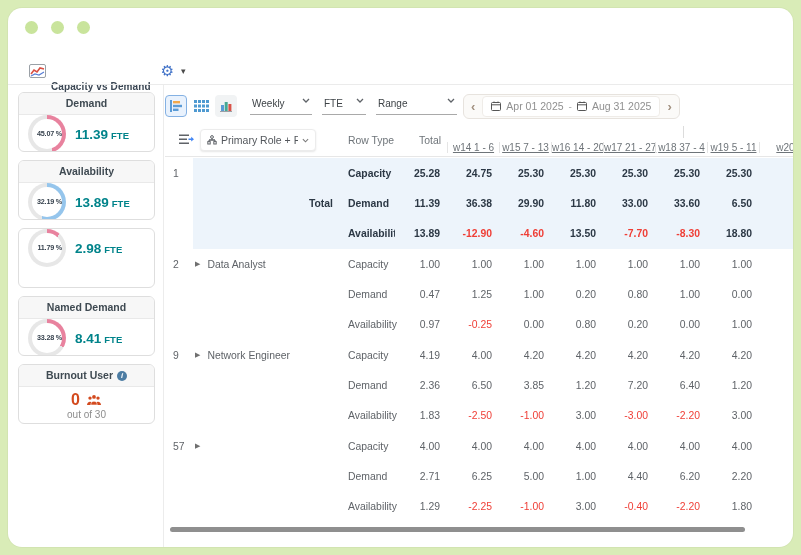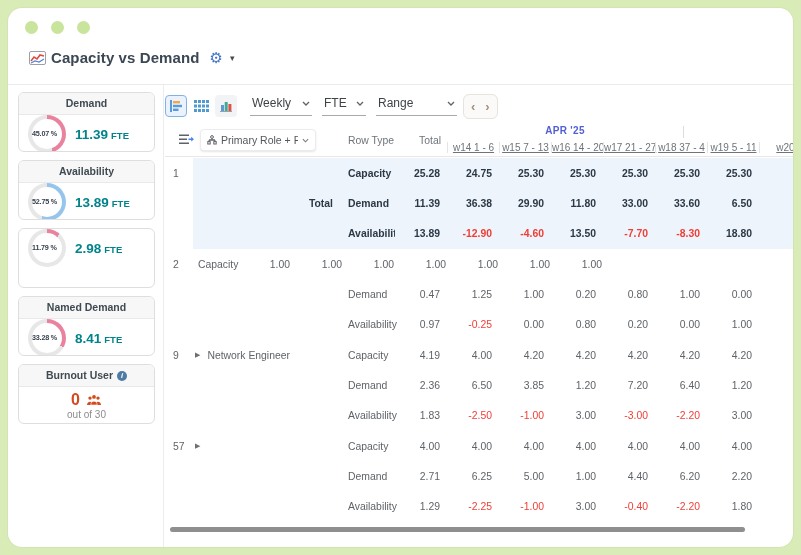--- a/index.html
+++ b/index.html
@@ -12,56 +12,56 @@
   #panel{
     position:absolute;left:8px;top:8px;width:785px;height:539px;
     background:#ffffff;border-radius:14px;overflow:hidden;
     box-shadow:0 0 0 1px rgba(0,0,0,0.03);
   }
   
   .dots{position:absolute;left:17px;top:13px;display:flex;gap:13px;}
   .dot{width:13px;height:13px;border-radius:50%;background:#c9e49c;}
   
   .titlebar{position:absolute;left:21px;top:41px;display:flex;align-items:center;gap:5px;}
-  .title-text{font-size:15px;font-weight:700;color:#3b4754;letter-spacing:0.1px;}
+  .title-text{font-size:10px;font-weight:700;color:#3b4754;letter-spacing:0.1px;margin-top:32px;}
   .gear{font-size:15px;color:#4273c8;margin-left:5px;line-height:1;}
   .caret{font-size:9px;color:#4a4a4a;margin-left:2px;}
   .hdivider{position:absolute;left:0;top:76px;width:785px;height:1px;background:#ebebeb;}
   .vdivider{position:absolute;left:155px;top:77px;width:1px;bottom:0;background:#ececec;}
 
   
   #sidebar{position:absolute;left:10px;top:84px;width:137px;display:flex;flex-direction:column;gap:8px;}
   .card{background:#fff;border:1px solid #ddditt;}
   .card{border:1px solid #dedede;border-radius:6px;overflow:hidden;height:60px;box-sizing:border-box;}
   .card-hd{height:21px;line-height:21px;text-align:center;font-size:10.5px;font-weight:700;color:#3f4a52;
     background:#f7f7f7;border-bottom:1px solid #e9e9e9;display:flex;align-items:center;justify-content:center;gap:4px;}
   .card-bd{display:flex;align-items:center;gap:9px;padding:0 0 0 9px;height:38px;}
   .donut{position:relative;width:38px;height:38px;border-radius:50%;flex:0 0 auto;margin-top:-1px;}
   .donut-in{position:absolute;left:4px;top:4px;right:4px;bottom:4px;background:#fff;border-radius:50%;
-    display:flex;align-items:center;justify-content:flex-start;}
+    display:flex;align-items:center;justify-content:flex-end;}
   .donut-txt{font-size:7.2px;font-weight:700;color:#37424e;letter-spacing:-0.2px;white-space:nowrap;}
   .fte{display:flex;align-items:baseline;gap:3px;}
   .fte-val{font-size:13.5px;font-weight:700;color:#00838a;}
   .fte-unit{font-size:9.5px;font-weight:700;color:#00838a;}
   .info-i{width:10px;height:10px;border-radius:50%;background:#4c7ca3;color:#fff;font-size:7.5px;font-weight:700;
     display:inline-flex;align-items:center;justify-content:center;font-style:italic;}
   .burn-bd{display:flex;flex-direction:column;align-items:center;justify-content:center;height:38px;gap:1px;}
   .burn-row{display:flex;align-items:center;gap:6px;}
   .burn-count{font-size:16px;font-weight:800;color:#d34a1e;line-height:1;}
   .burn-caption{font-size:10px;color:#8d8d8d;}
 
   
   #main{position:absolute;left:157px;top:77px;width:628px;bottom:0;overflow:hidden;}
   
   .toolbar{position:absolute;left:0;top:5px;height:32px;width:628px;display:flex;align-items:center;}
   .viewbtn{width:22px;height:22px;border-radius:4px;display:flex;align-items:center;justify-content:center;
     border:1px solid transparent;box-sizing:border-box;margin-right:3px;}
   .viewbtn.sel{border:1.5px solid #84b1e3;background:#e9f2fd;}
-  .dd{display:flex;align-items:center;justify-content:space-between;border-bottom:1px solid #a9a9a9;
-    padding:0 2px 5px 2px;font-size:12px;color:#3e4347;box-sizing:border-box;}
+  .dd{display:flex;justify-content:space-between;border-bottom:1px solid #a9a9a9;
+    padding:0 2px 5px 2px;font-size:10px;color:#3e4347;box-sizing:border-box;}
   .dd-weekly{width:62px;margin-left:10px;}
   .dd-fte{width:44px;margin-left:10px;}
   .dd-range{width:81px;margin-left:10px;}
   .daterange{margin-left:6px;height:25px;background:#fbfaf8;border:1px solid #e7e3de;border-radius:6px;
     display:flex;align-items:center;padding:0 4px;gap:4px;box-sizing:border-box;}
   .dr-nav{font-size:13px;color:#a1907f;padding:0 3px;line-height:1;font-weight:700;}
   .dr-field{background:#fff;border:1px solid #efece8;border-radius:4px;height:19px;display:flex;align-items:center;
     gap:5px;padding:0 8px;}
   .dr-date{font-size:10.5px;color:#909090;}
   .dr-sep{font-size:10px;color:#b0b0b0;}
@@ -146,21 +146,21 @@
               <span class="fte-val">11.39</span>
               <span class="fte-unit">FTE</span>
             </div>
           </div>
         </div>
         <div class="card">
           <div class="card-hd">Availability</div>
           <div class="card-bd">
             <div class="donut" style="background: conic-gradient(rgb(149, 197, 236) 54.93%, rgb(231, 231, 231) 0deg);">
               <div class="donut-in">
-                <span class="donut-txt">52.75 %</span>
+                <span class="donut-txt">32.19 %</span>
               </div>
             </div>
             <div class="fte">
               <span class="fte-val">13.89</span>
               <span class="fte-unit">FTE</span>
             </div>
           </div>
         </div>
         <div class="card">
           <div class="card-bd">
@@ -267,20 +267,41 @@
       </div>
       <div class="dd dd-range">
         <span>Range</span>
         <svg width="8" height="5" viewBox="0 0 8 5">
             <polyline points="1,1 4,4 7,1" fill="none" stroke="#5f6368" stroke-width="1.3"></polyline>
           </svg>
       </div>
 
       <div class="daterange">
         <span class="dr-nav">‹</span>
+        <div class="dr-field">
+          <span>
+            <svg width="10" height="10" viewBox="0 0 10 10">
+                <rect x="0.5" y="1.5" width="9" height="8" rx="1" fill="none" stroke="#555" stroke-width="1"></rect>
+                <line x1="0.5" y1="3.8" x2="9.5" y2="3.8" stroke="#555" stroke-width="1"></line>
+                <line x1="3" y1="0.5" x2="3" y2="2" stroke="#555" stroke-width="1"></line>
+                <line x1="7" y1="0.5" x2="7" y2="2" stroke="#555" stroke-width="1"></line>
+              </svg>
+          </span>
+          <span class="dr-date">Apr 01 2025</span>
+          <span class="dr-sep">-</span>
+          <span>
+            <svg width="10" height="10" viewBox="0 0 10 10">
+                <rect x="0.5" y="1.5" width="9" height="8" rx="1" fill="none" stroke="#555" stroke-width="1"></rect>
+                <line x1="0.5" y1="3.8" x2="9.5" y2="3.8" stroke="#555" stroke-width="1"></line>
+                <line x1="3" y1="0.5" x2="3" y2="2" stroke="#555" stroke-width="1"></line>
+                <line x1="7" y1="0.5" x2="7" y2="2" stroke="#555" stroke-width="1"></line>
+              </svg>
+          </span>
+          <span class="dr-date">Aug 31 2025</span>
+        </div>
         <span class="dr-nav">›</span>
       </div>
     </div>
 
     <div class="thead">
       <span class="filter-ic">
         <svg width="16" height="13" viewBox="0 0 16 13">
           <line x1="1" y1="2.2" x2="11" y2="2.2" stroke="#5f6368" stroke-width="1.5"></line>
           <line x1="1" y1="6.2" x2="9" y2="6.2" stroke="#5f6368" stroke-width="1.5"></line>
           <line x1="1" y1="10.2" x2="11" y2="10.2" stroke="#5f6368" stroke-width="1.5"></line>
@@ -301,21 +322,20 @@
               <rect x="6.8" y="6.6" width="2.4" height="2.4"></rect>
           </svg>
         </span>
         <span class="pill-label">Primary Role + Resource...</span>
         <svg width="7" height="5" viewBox="0 0 8 5">
             <polyline points="1,1 4,4 7,1" fill="none" stroke="#7a7a7a" stroke-width="1.2"></polyline>
           </svg>
       </div>
       <div class="hl-rowtype">Row Type</div>
       <div class="hl-total">Total</div>
-      <div class="month-label">APR '25</div>
       <div class="month-sep"></div>
       <div class="weekrow">
           <div class="whc">w14 1 - 6</div>
           <div class="whc">w15 7 - 13</div>
           <div class="whc">w16 14 - 20</div>
           <div class="whc">w17 21 - 27</div>
           <div class="whc">w18 37 - 4</div>
           <div class="whc">w19 5 - 11</div>
           <div class="whc">w20</div>
         </div>
@@ -362,20 +382,24 @@
             <div class="c val">13.50</div>
             <div class="c val neg">-7.70</div>
             <div class="c val neg">-8.30</div>
             <div class="c val">18.80</div>
             <div class="c end"></div>
           </div>
         </div>
         <div class="tgroup">
           <div class="trow">
             <div class="c num">2</div>
+            <div class="c name">
+              <span class="arrow">▶</span>
+              <span>Data Analyst</span>
+            </div>
             <div class="c type">Capacity</div>
             <div class="c val">1.00</div>
             <div class="c val">1.00</div>
             <div class="c val">1.00</div>
             <div class="c val">1.00</div>
             <div class="c val">1.00</div>
             <div class="c val">1.00</div>
             <div class="c val">1.00</div>
             <div class="c end"></div>
           </div>

